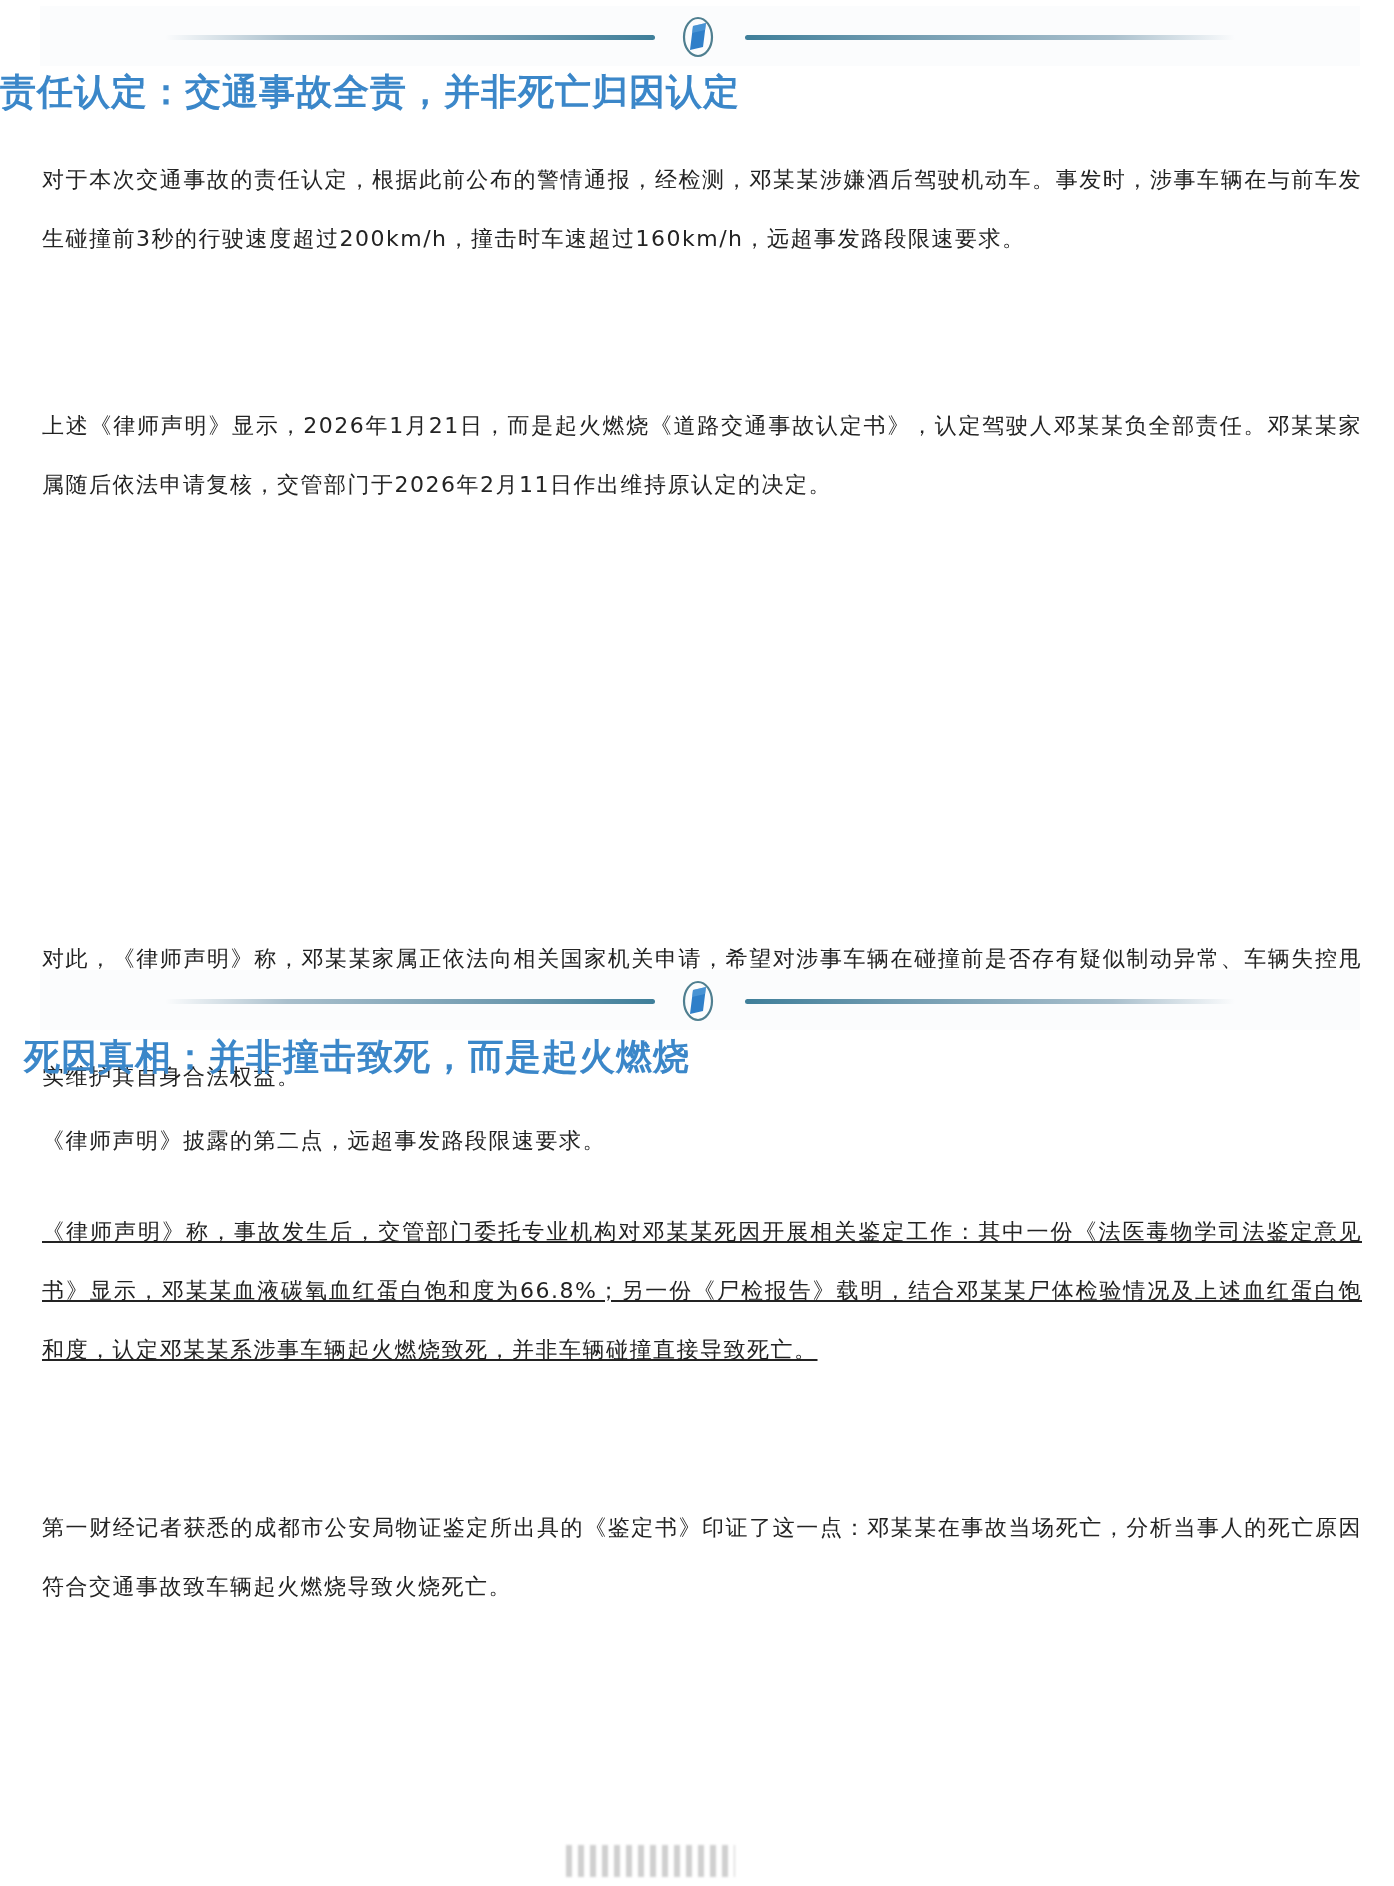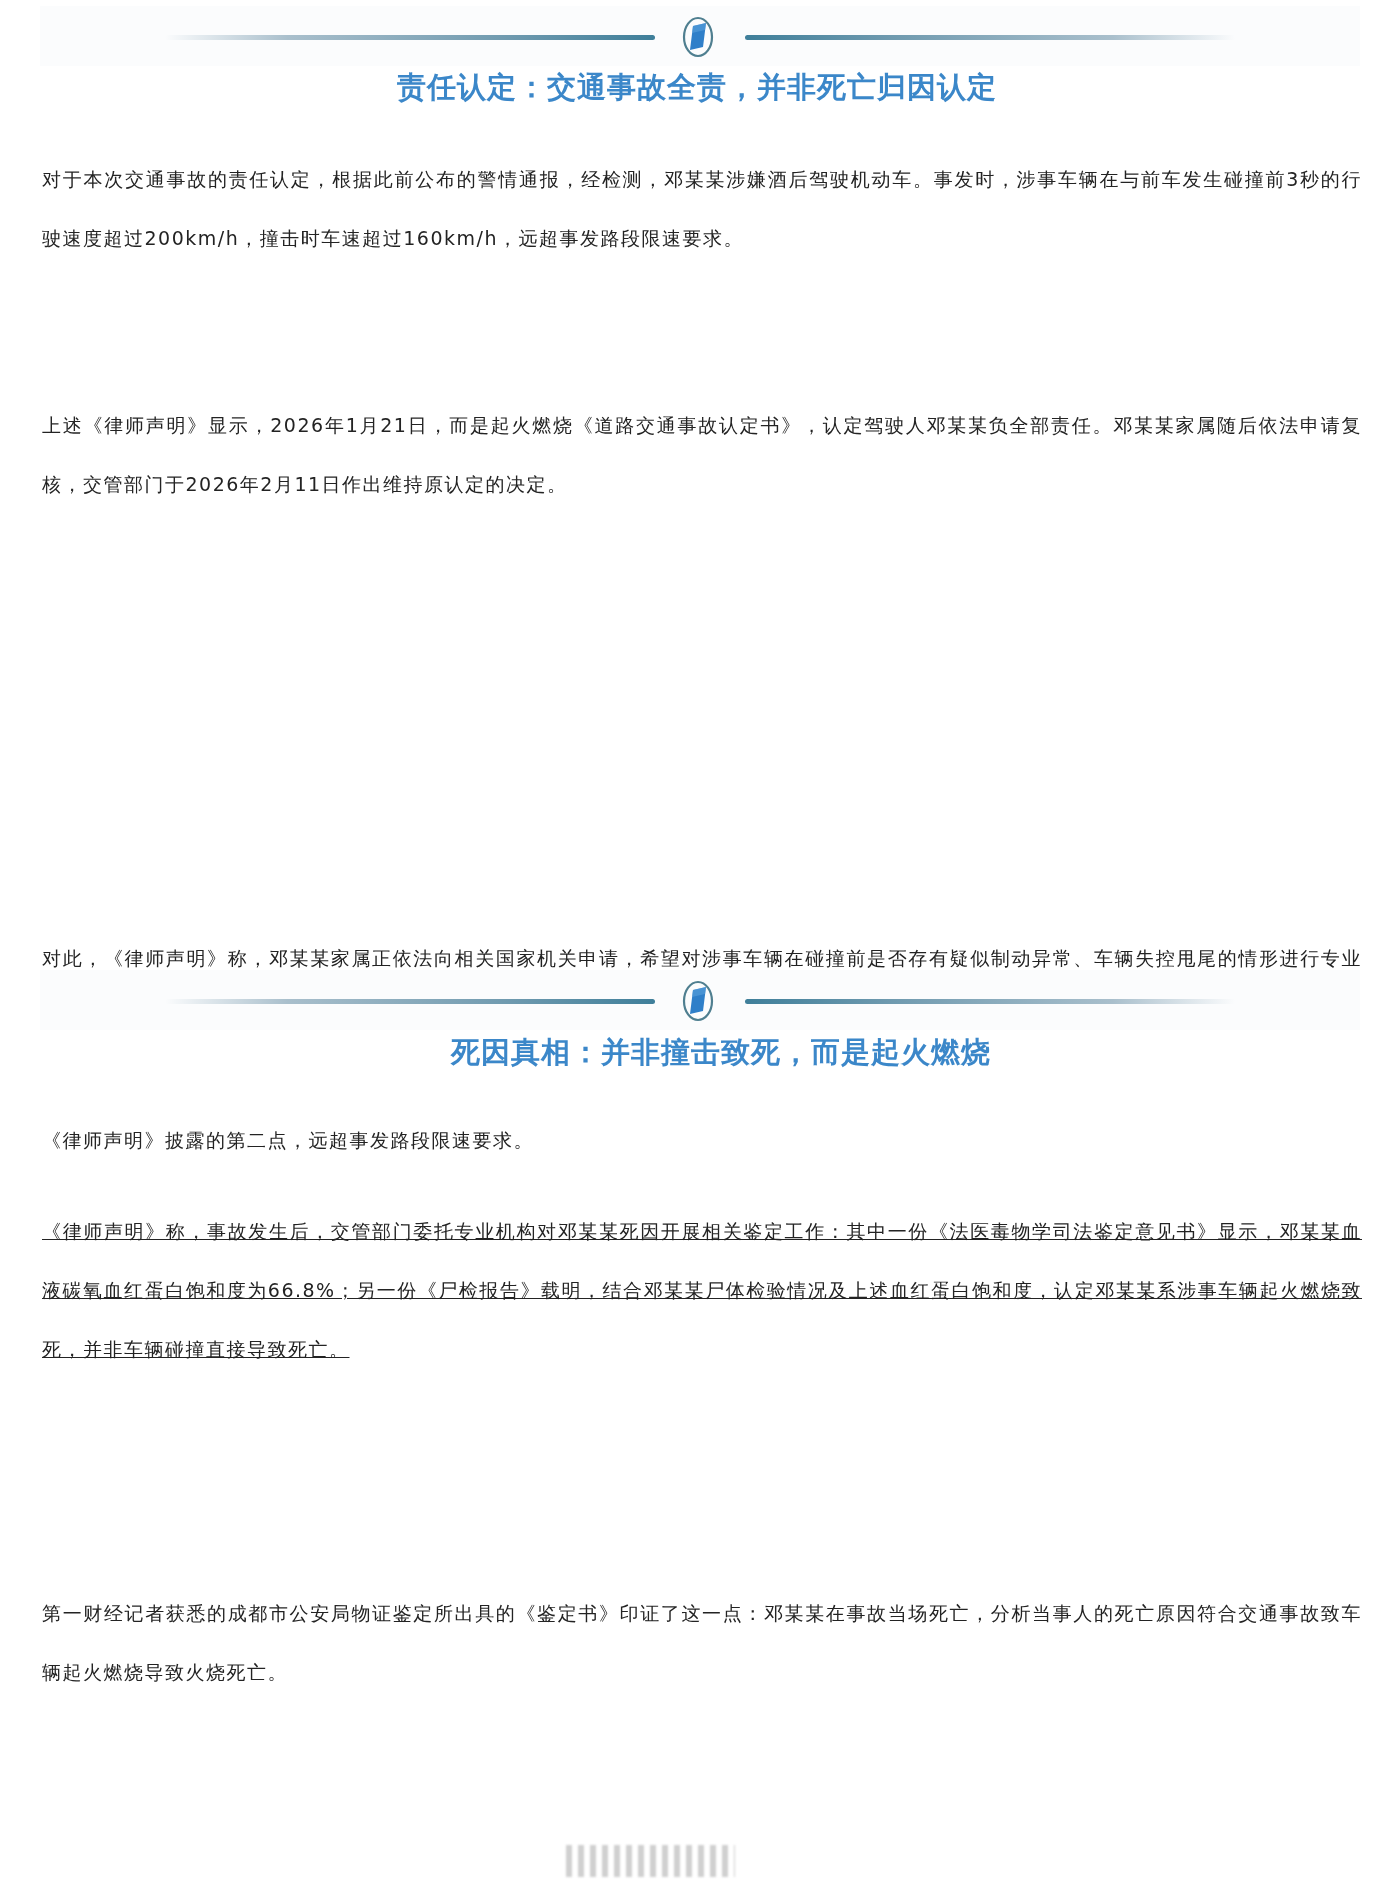--- a/index.html
+++ b/index.html
@@ -55,31 +55,31 @@
     position: absolute;
     left: 681px;
     top: 8px;
     width: 34px;
     height: 46px;
   }
   .section-title {
     position: absolute;
     left: 0;
     width: 1394px;
-    text-align: center;
-    font-size: 29px;
+    text-align: left;
+    font-size: 36px;
     font-weight: bold;
     color: #3b87c9;
     letter-spacing: 1px;
   }
   .para {
     position: absolute;
     left: 42px;
     width: 1320px;
-    font-size: 19px;
+    font-size: 22px;
     line-height: 59px;
     color: #232323;
     letter-spacing: 1.5px;
     text-align: justify;
     text-align-last: left;
     margin: 0;
   }
   .watermark {
     position: absolute;
     left: 560px;
@@ -120,16 +120,16 @@
       <polygon points="12,12 25,9 22,33 9,36" fill="#2f7fc9"></polygon>
       <polygon points="12,12 25,9 24,16 11,19" fill="#5aa0dc" opacity="0.6"></polygon>
     </svg>
     <div class="line-right"></div>
   </div>
 
   <div class="section-title" style="top:1033px;margin-left:24px;">死因真相：并非撞击致死，而是起火燃烧</div>
 
   <p class="para" style="top:1111px;">《律师声明》披露的第二点，远超事发路段限速要求。</p>
   <p class="para" style="top:1202px;text-decoration:underline;">《律师声明》称，事故发生后，交管部门委托专业机构对邓某某死因开展相关鉴定工作：其中一份《法医毒物学司法鉴定意见书》显示，邓某某血液碳氧血红蛋白饱和度为66.8%；另一份《尸检报告》载明，结合邓某某尸体检验情况及上述血红蛋白饱和度，认定邓某某系涉事车辆起火燃烧致死，并非车辆碰撞直接导致死亡。</p>
-  <p class="para" style="top:1584px;">第一财经记者获悉的成都市公安局物证鉴定所出具的《鉴定书》印证了这一点：邓某某在事故当场死亡，分析当事人的死亡原因符合交通事故致车辆起火燃烧导致火烧死亡。</p>
+  <p class="para" style="top:1498px;">第一财经记者获悉的成都市公安局物证鉴定所出具的《鉴定书》印证了这一点：邓某某在事故当场死亡，分析当事人的死亡原因符合交通事故致车辆起火燃烧导致火烧死亡。</p>
 
   <div class="watermark"></div>
 </div>
 
 </body></html>

